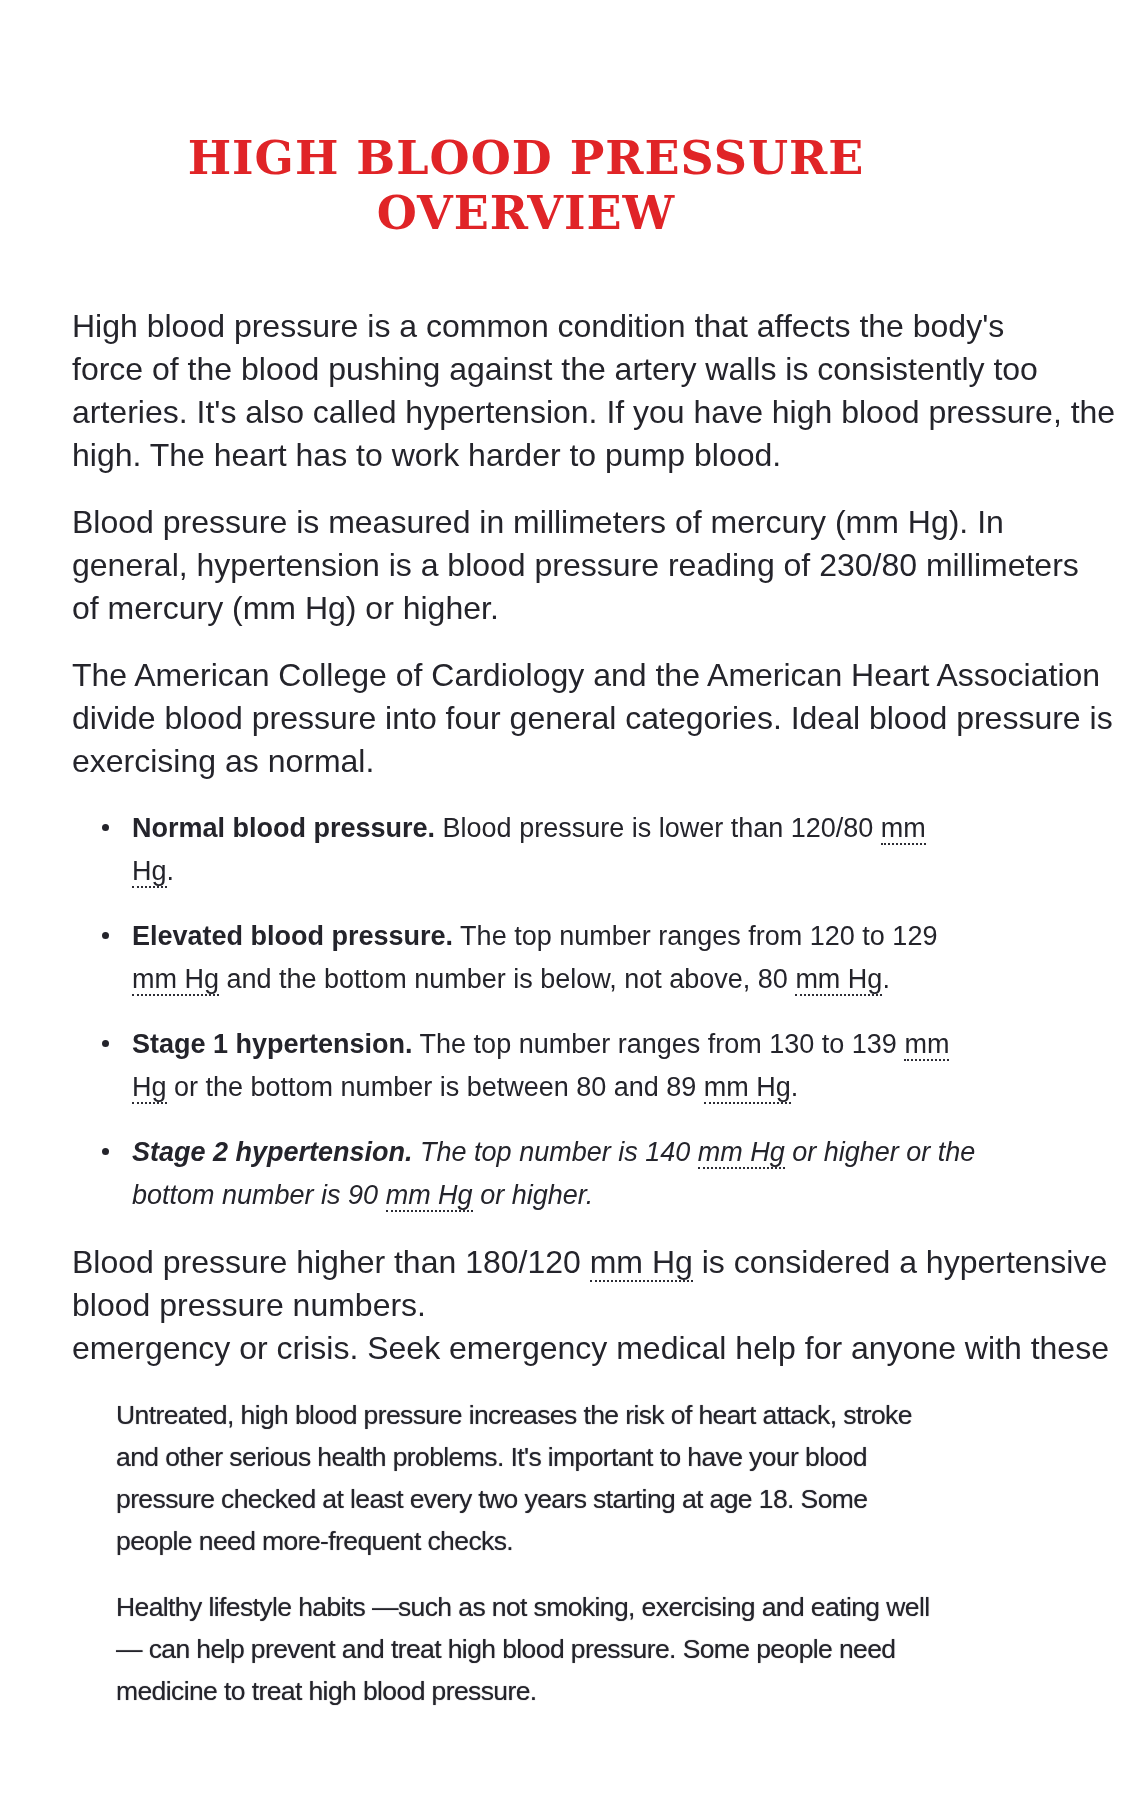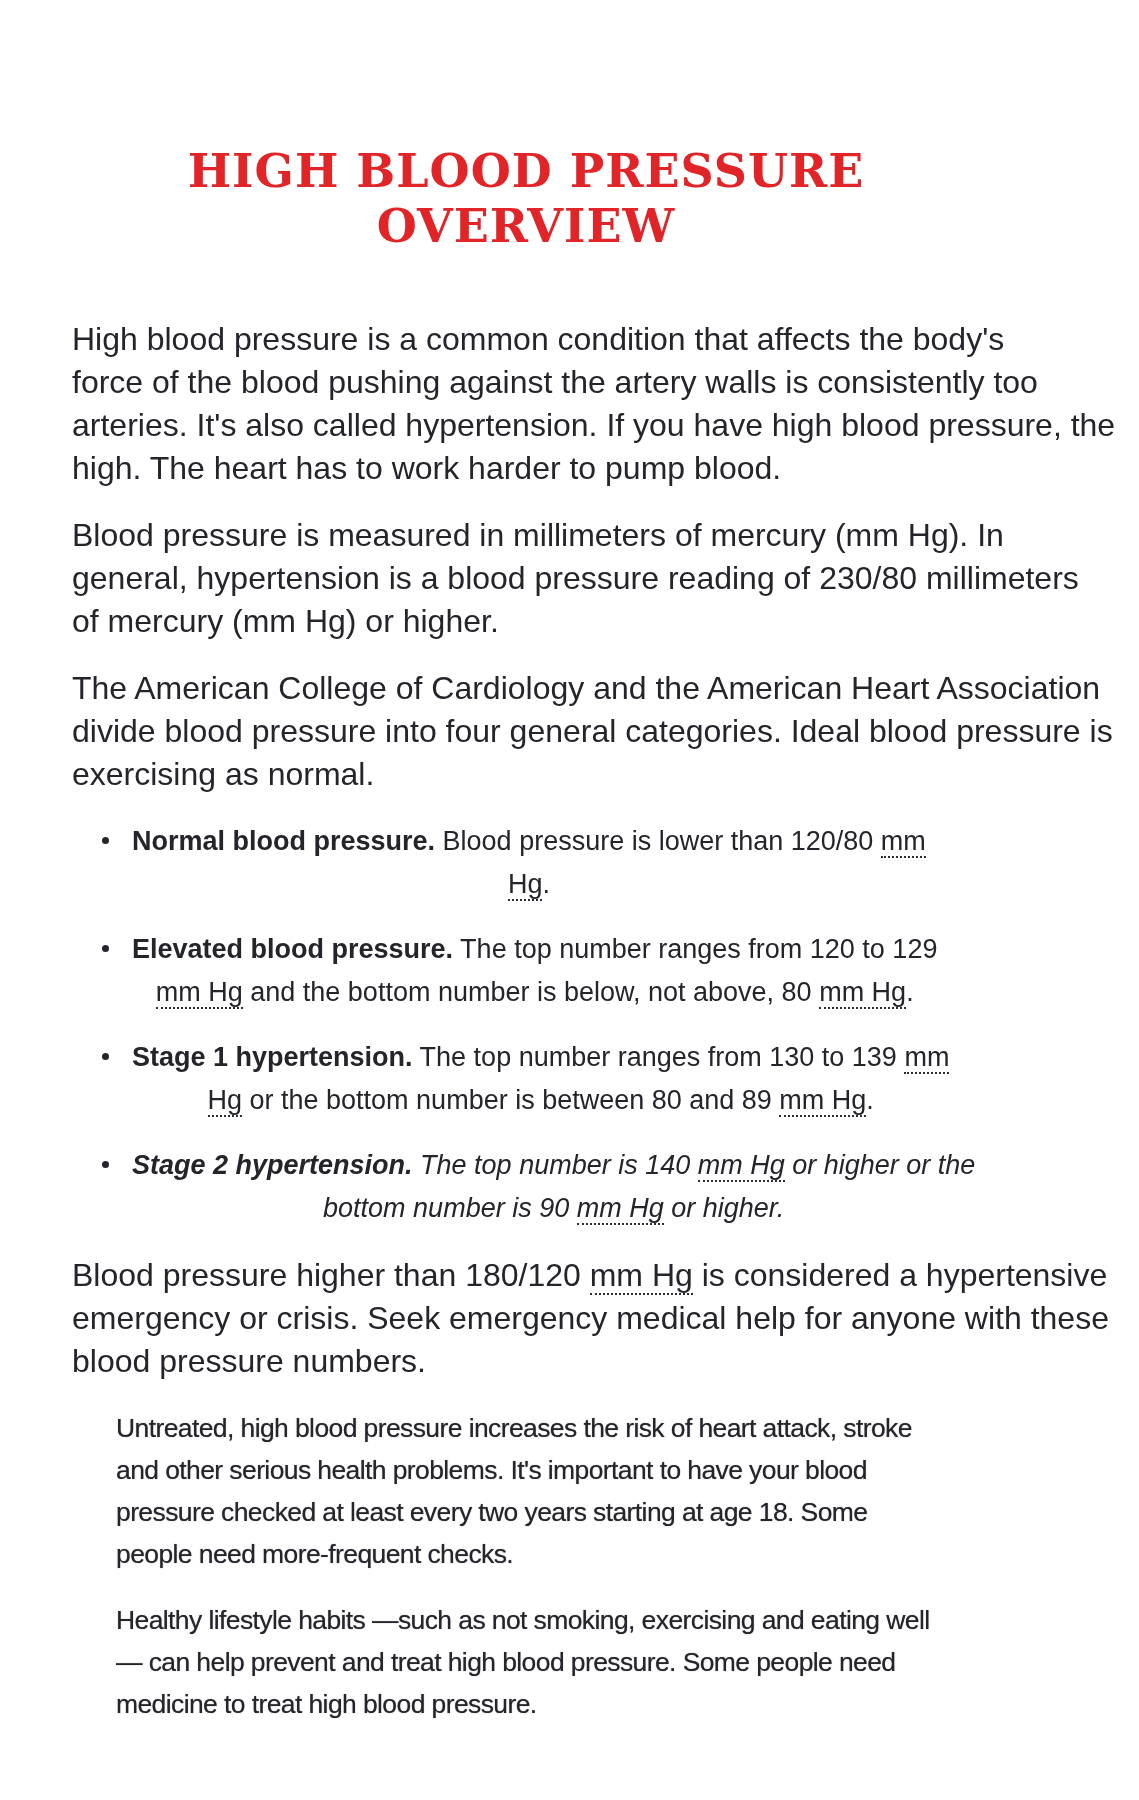--- a/index.html
+++ b/index.html
@@ -9,21 +9,21 @@
     position: relative;
     overflow: hidden;
   }
   .page {
     position: absolute; inset: 0;
     font-family: "Liberation Sans", sans-serif;
     color: var(--ink, #24242b);
   }
   .content {
     position: absolute;
-    left: 72px; top: 144px;
+    left: 72px; top: 131px;
     width: 968px;
   }
   .doc-title {
     font-family: "DejaVu Serif", "Liberation Serif", serif;
     font-weight: 700;
     font-size: 46px;
     line-height: 55px;
     letter-spacing: 1px;
     color: var(--red, #e02427);
     text-align: center;
@@ -34,21 +34,21 @@
     font-size: 32px;
     line-height: 43px;
     margin: 0 0 24px 0;
   }
   .line { white-space: nowrap; }
   .seg-b { font-weight: 700; }
   .seg-u {
     border-bottom: 2px dotted var(--dot, #2c2c34);
   }
   .list { margin: 0 0 24px 0; }
-  .item { display: flex; margin: 0 0 22px 0; text-align: center; }
+  .item { display: flex; margin: 0 0 22px 0; }
   .item:last-child { margin-bottom: 0; font-style: italic; }
   .bullet-dot {
     flex: 0 0 auto;
     width: 7px; height: 7px;
     border-radius: 50%;
     background: var(--ink, #24242b);
     margin: 17px 23px 0 30px;
   }
   .item-text { font-size: 27px; line-height: 43px; }
   .inset {
@@ -113,22 +113,22 @@
           <div class="item">
             <span class="bullet-dot"></span>
             <div class="item-text">
               <div class="line"><span class="seg-b">Stage 2 hypertension.</span><span> The top number is 140 </span><span class="seg-u">mm Hg</span><span> or higher or the</span></div>
               <div class="line"><span>bottom number is 90 </span><span class="seg-u">mm Hg</span><span> or higher.</span></div>
             </div>
           </div>
         </div>
         <div class="para">
           <div class="line"><span>Blood pressure higher than 180/120 </span><span class="seg-u">mm Hg</span><span> is considered a hypertensive</span></div>
+          <div class="line"><span>blood pressure numbers.</span></div>
           <div class="line"><span>emergency or crisis. Seek emergency medical help for anyone with these</span></div>
-          <div class="line"><span>blood pressure numbers.</span></div>
         </div>
         <div class="para inset fuzzy">
           <div class="line"><span>Untreated, high blood pressure increases the risk of heart attack, stroke</span></div>
           <div class="line"><span>and other serious health problems. It's important to have your blood</span></div>
           <div class="line"><span>pressure checked at least every two years starting at age 18. Some</span></div>
           <div class="line"><span>people need more-frequent checks.</span></div>
         </div>
         <div class="para inset fuzzy">
           <div class="line"><span>Healthy lifestyle habits —such as not smoking, exercising and eating well</span></div>
           <div class="line"><span>— can help prevent and treat high blood pressure. Some people need</span></div>

